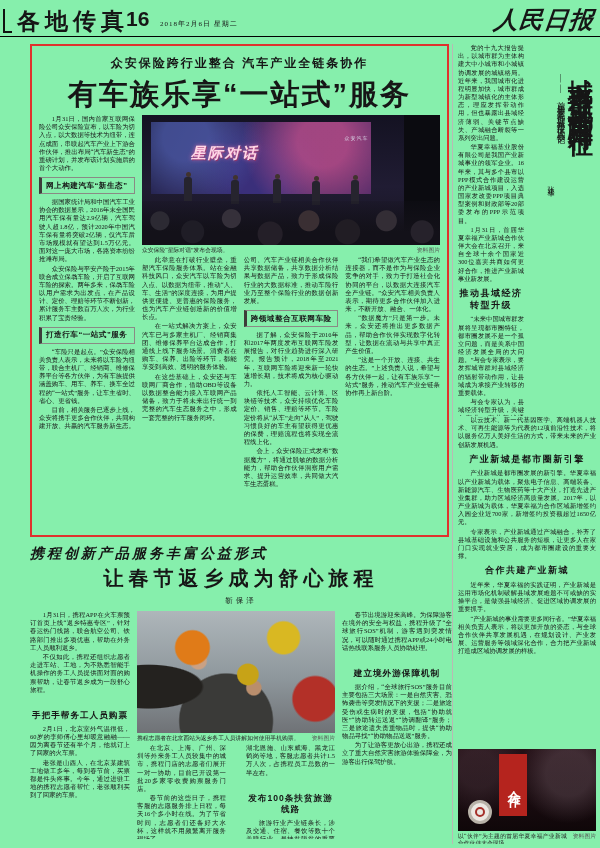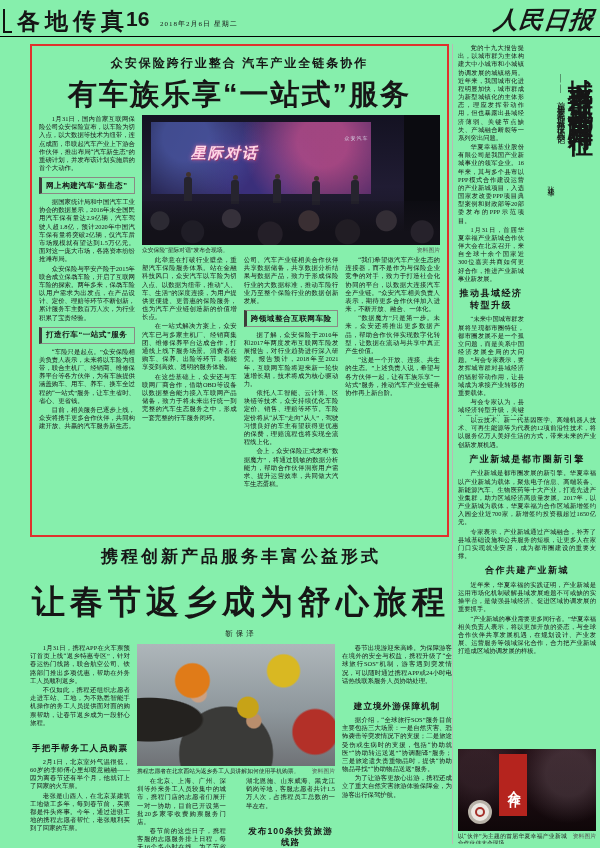--- a/index.html
+++ b/index.html
@@ -94,23 +94,23 @@
   .p3-banner { position:absolute; left:30%; top:6%; width:20%; height:76%; background:#b5241e;
     color:#fff; writing-mode:vertical-rl; font-family:"Liberation Sans",sans-serif;
     font-weight:bold; font-size:13px; letter-spacing:6px; display:flex; align-items:center;
     justify-content:center; }
   .p3-logo { position:absolute; left:7%; bottom:8%; width:24px; height:24px; border-radius:50%;
     background:#ece8e2; border:3px solid #b8b2a8; }
   .p3-logo::after { content:""; position:absolute; inset:4px; border-radius:50%; border:2px solid #a5302a; }
 
   
   .a3 { position:absolute; left:30px; top:545px; width:422px; height:303px; overflow:hidden; }
-  .a3-kicker { text-align:center; font-size:17px; letter-spacing:3px; font-weight:bold; }
+  .a3-kicker { font-style:italic; font-size:14px; letter-spacing:3px; font-weight:bold; }
   .a3-headline { text-align:center; font-family:"Liberation Sans",sans-serif; font-weight:bold;
-    font-size:33px; letter-spacing:5px; margin-top:12px; }
+    font-size:20px; letter-spacing:5px; margin-top:2px; }
   .a3-byline { text-align:center; font-size:7.5px; letter-spacing:3px; margin:4px 0 5px; }
   .a3-body { display:flex; gap:7px; height:228px; overflow:hidden;
     font-size:6.4px; line-height:1.28; text-align:justify; }
   .a3-c1 { width:100px; flex:none; overflow:hidden; }
   .a3-mid { width:198px; flex:none; display:flex; flex-direction:column; overflow:hidden; }
   .a3-midcols { flex:1; display:flex; gap:20px; overflow:hidden; margin-top:2px; }
   .a3-midcols > div { flex:1; overflow:hidden; }
   .a3-c4 { flex:1; overflow:hidden; }
   .plainhead { font-family:"Liberation Sans",sans-serif; font-weight:bold; font-size:8.6px;
     text-align:center; letter-spacing:1px; margin:16px 0 4px; text-indent:0; }

